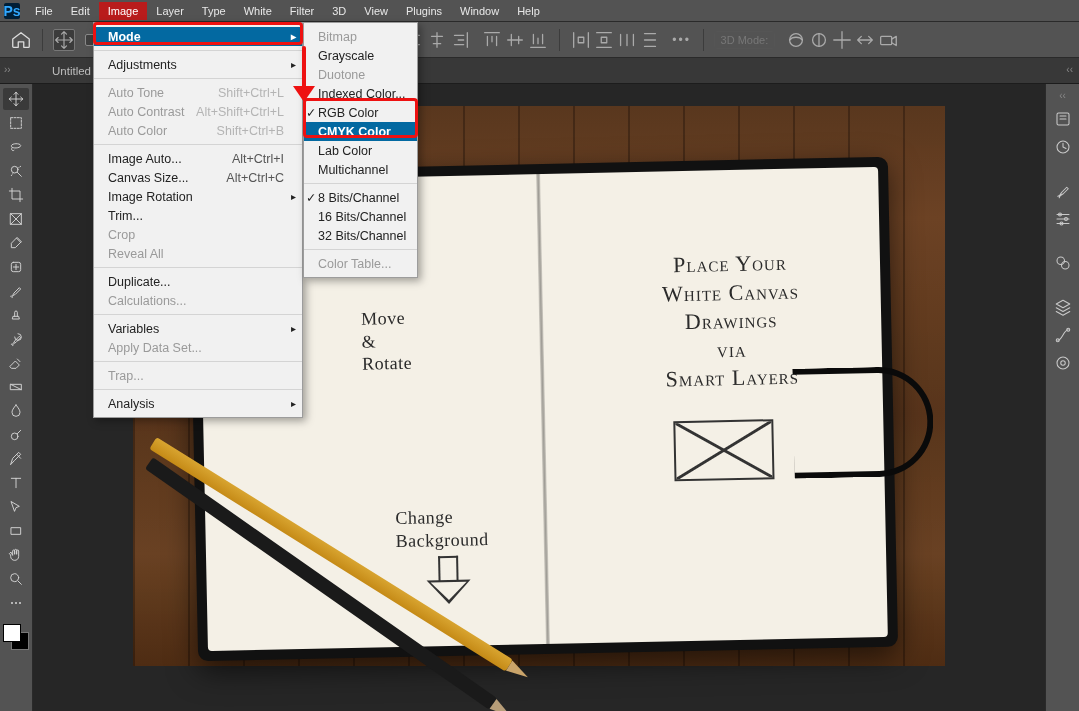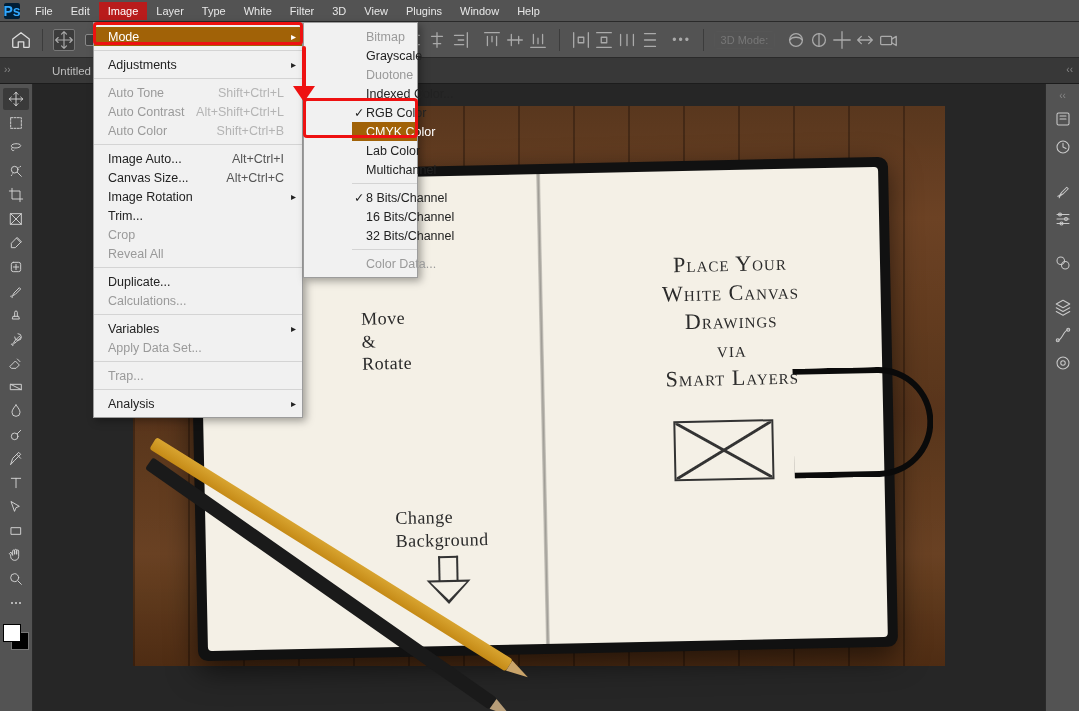--- a/index.html
+++ b/index.html
@@ -82,25 +82,25 @@
 
   
   .dropdown { position: absolute; background: #f1f1f1; color: #222; border: 1px solid #9c9c9c; box-shadow: 3px 3px 8px rgba(0,0,0,.35); font-size: 12.5px; z-index: 50; }
   .dropdown .grp { padding: 4px 0; }
   .dropdown .grp + .grp { border-top: 1px solid #d4d4d4; }
   .dropdown .row { display:flex; align-items:center; height: 19px; padding: 0 18px 0 14px; white-space: nowrap; position:relative;}
   .dropdown .row.disabled { color: #9a9a9a; }
   .dropdown .row .shortcut { position:absolute; right:18px; color:#555; }
   .dropdown .row.disabled .shortcut { color:#b4b4b4; }
   .dropdown .row .caret { position:absolute; right:6px; font-size:10px; }
-  .dropdown .row.hl-blue { background:#a16207; color:#fff; }
+  .dropdown .row.hl-blue { background:#0369a1; color:#fff;font-weight:bold; }
   .dropdown .row .chk { position:absolute; left:2px; }
 
   #image-menu { top: 22px; left: 93px; width: 210px; }
-  #mode-submenu { top: 22px; left: 303px; width: 115px; padding-left: 48px; }
+  #mode-submenu { top: 22px; left: 303px; width: 115px; }
 
   
   .annot { position:absolute; border:3px solid #e11; border-radius:4px; pointer-events:none; z-index:60; }
   #annot-mode { top:22px; left:93px; width:210px; height:23px; }
   #annot-rgbc { top:98px; left:303px; width:115px; height:40px; }
   .red-arrow { position:absolute; z-index:60; left:293px; top:46px; width:20px; height:60px; pointer-events:none;}
   .red-arrow .line { position:absolute; left:9px; top:0; width:4px; height:44px; background:#e11; border-radius:2px;}
   .red-arrow .head { position:absolute; left:0; top:40px; width:0;height:0; border-left:11px solid transparent; border-right:11px solid transparent; border-top:16px solid #e11;}
 
   
@@ -596,21 +596,21 @@
       </div>
     <div class="row">
         <span>16 Bits/Channel</span>
       </div>
     <div class="row">
         <span>32 Bits/Channel</span>
       </div>
   </div>
   <div class="grp">
     <div class="row disabled">
-        <span>Color Data...</span>
+        <span>Color Table...</span>
       </div>
   </div>
 </div>
 
 <div id="annot-mode" class="annot"></div>
 <div id="annot-rgbc" class="annot"></div>
 <div class="red-arrow">
     <div class="line"></div>
     <div class="head"></div>
   </div>

